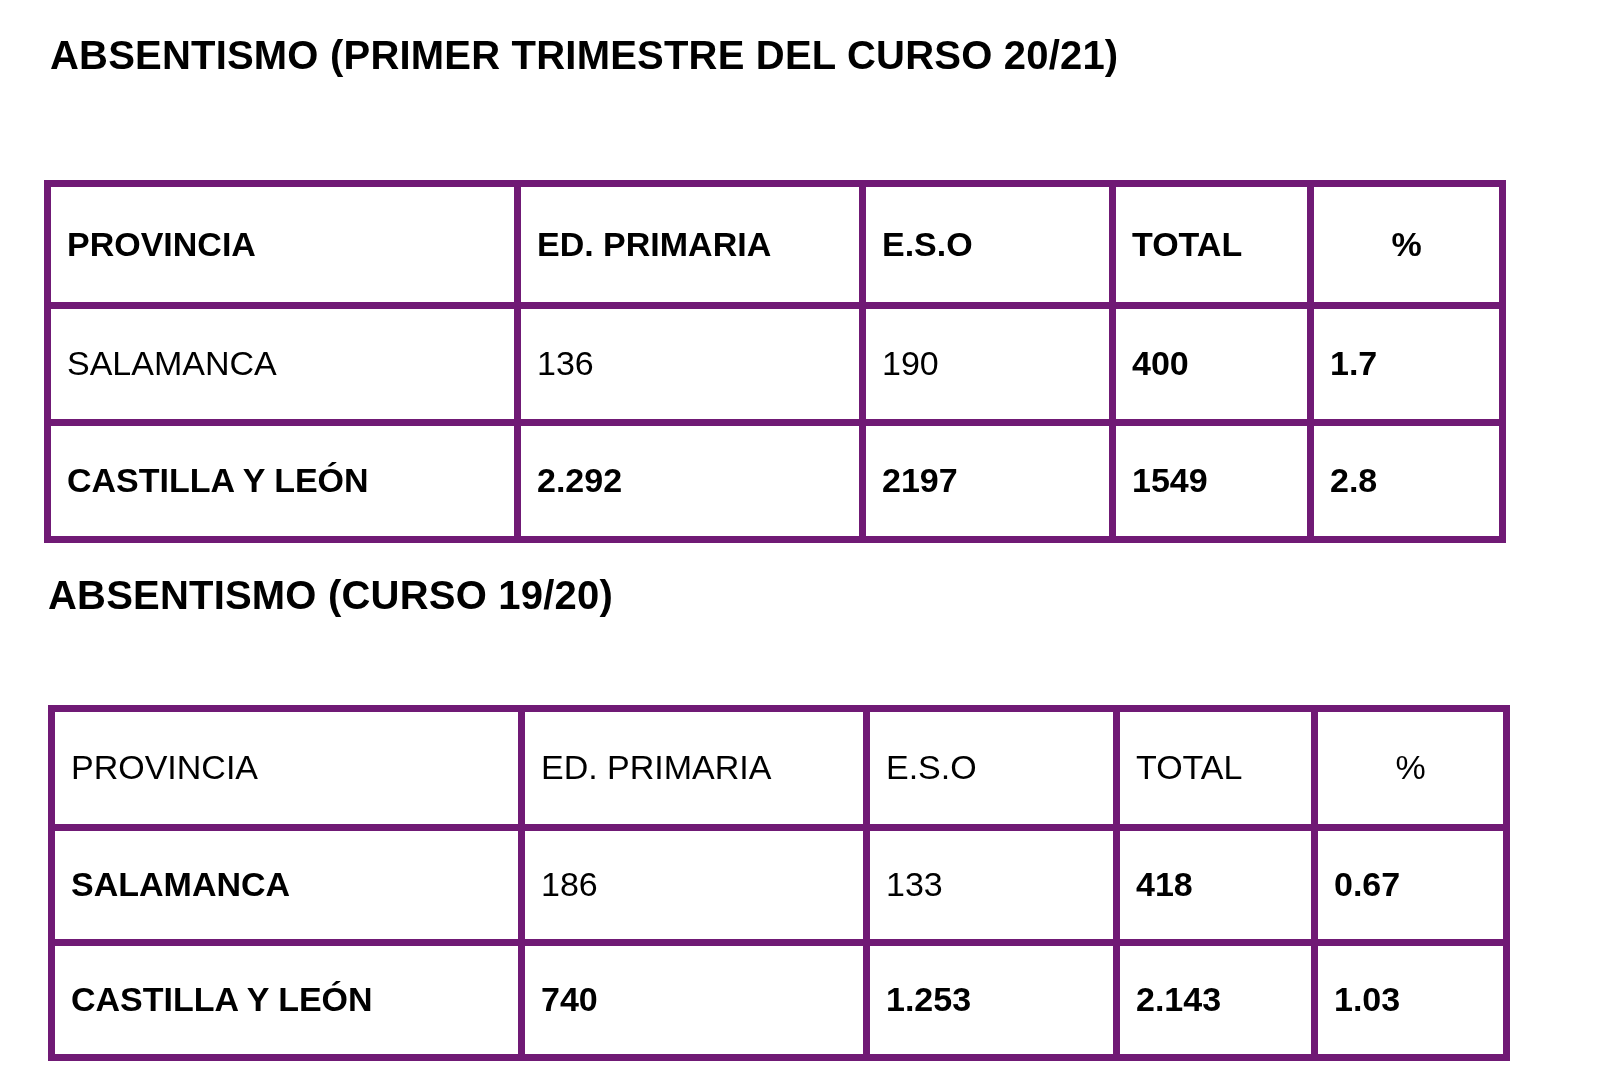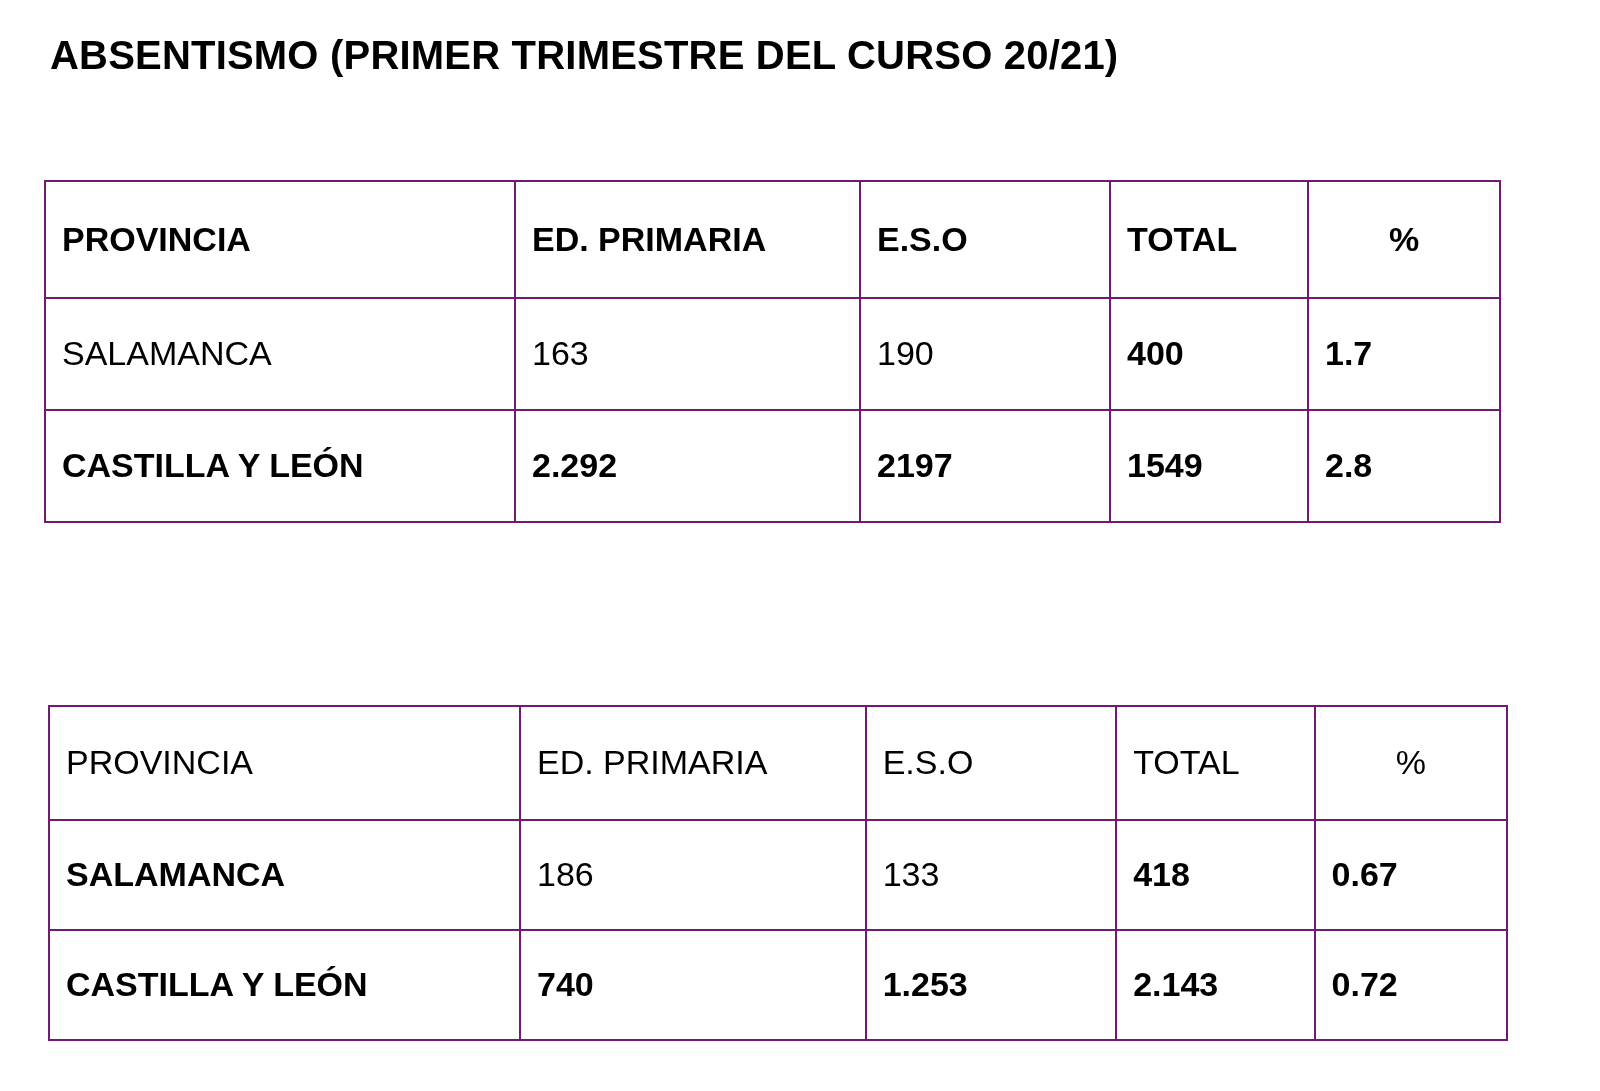--- a/index.html
+++ b/index.html
@@ -48,21 +48,21 @@
     left: 44px;
     top: 180px;
     width: 1455px;
   }
   #table-2 {
     left: 48px;
     top: 705px;
     width: 1460px;
   }
   table.data-table td {
-    border: 2px solid #701a75;
+    border: 7px solid #701a75;
     padding: 0 16px;
     font-size: 34px;
     vertical-align: middle;
     line-height: 1.1;
   }
   #table-1 td { height: 110px; }
   #table-1 tr:first-child td { height: 115px; }
   #table-2 td { height: 108px; }
   #table-2 tr:first-child td { height: 112px; }
 
@@ -95,35 +95,36 @@
     <tbody>
       <tr>
         <td class="bold left">PROVINCIA</td>
         <td class="bold left">ED. PRIMARIA</td>
         <td class="bold left">E.S.O</td>
         <td class="bold left">TOTAL</td>
         <td class="bold center">%</td>
       </tr>
       <tr>
         <td class="normal left">SALAMANCA</td>
-        <td class="normal left">163</td>
+        <td class="normal left">136</td>
         <td class="normal left">190</td>
         <td class="bold left">400</td>
         <td class="bold left">1.7</td>
       </tr>
       <tr>
         <td class="bold left">CASTILLA Y LEÓN</td>
         <td class="bold left">2.292</td>
         <td class="bold left">2197</td>
         <td class="bold left">1549</td>
         <td class="bold left">2.8</td>
       </tr>
     </tbody>
   </table>
 
+  <div class="section-title" id="title-2">ABSENTISMO (CURSO 19/20)</div>
 
   <table class="data-table" id="table-2">
     <colgroup>
       <col class="c-prov">
         <col class="c-prim">
         <col class="c-eso">
         <col class="c-total">
         <col class="c-pct">
     </colgroup>
     <tbody>
@@ -139,18 +140,18 @@
         <td class="normal left">186</td>
         <td class="normal left">133</td>
         <td class="bold left">418</td>
         <td class="bold left">0.67</td>
       </tr>
       <tr>
         <td class="bold left">CASTILLA Y LEÓN</td>
         <td class="bold left">740</td>
         <td class="bold left">1.253</td>
         <td class="bold left">2.143</td>
-        <td class="bold left">0.72</td>
+        <td class="bold left">1.03</td>
       </tr>
     </tbody>
   </table>
 
 </div>
 
 </body></html>

